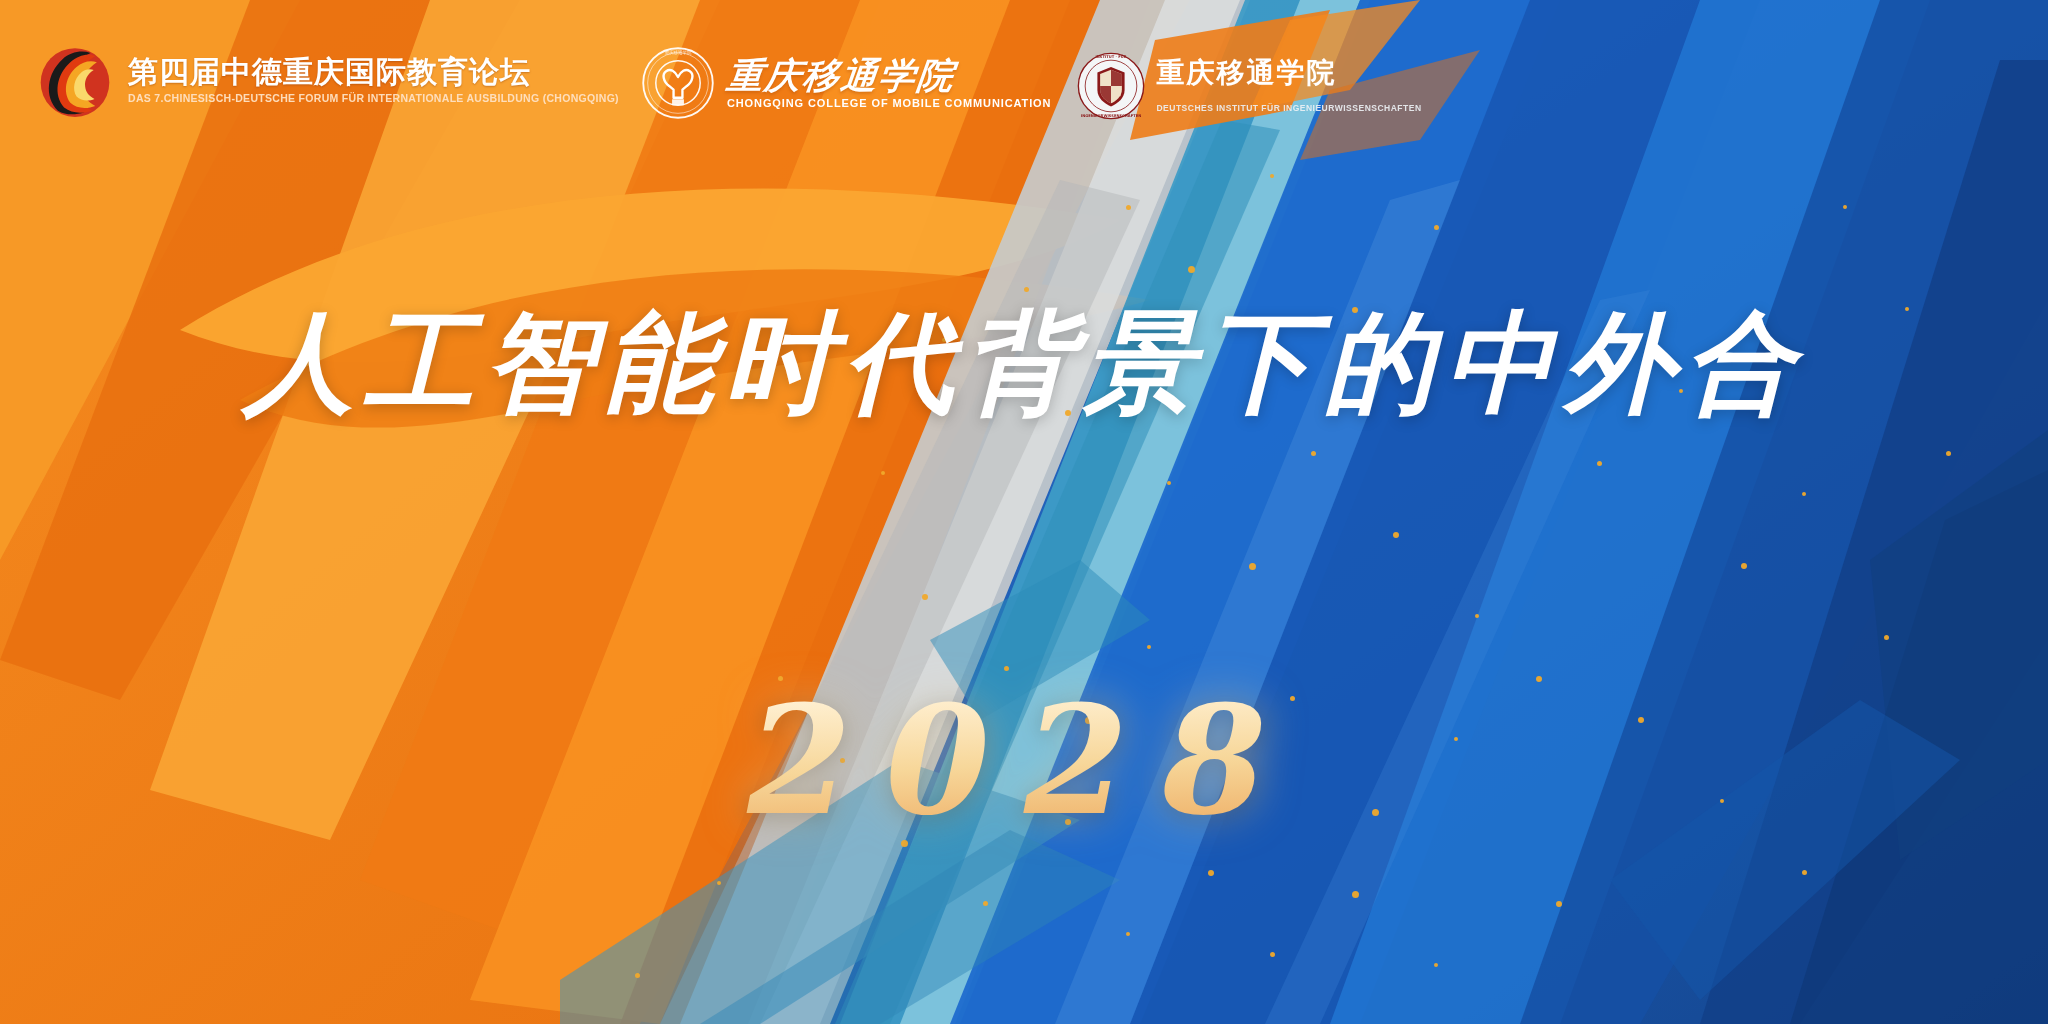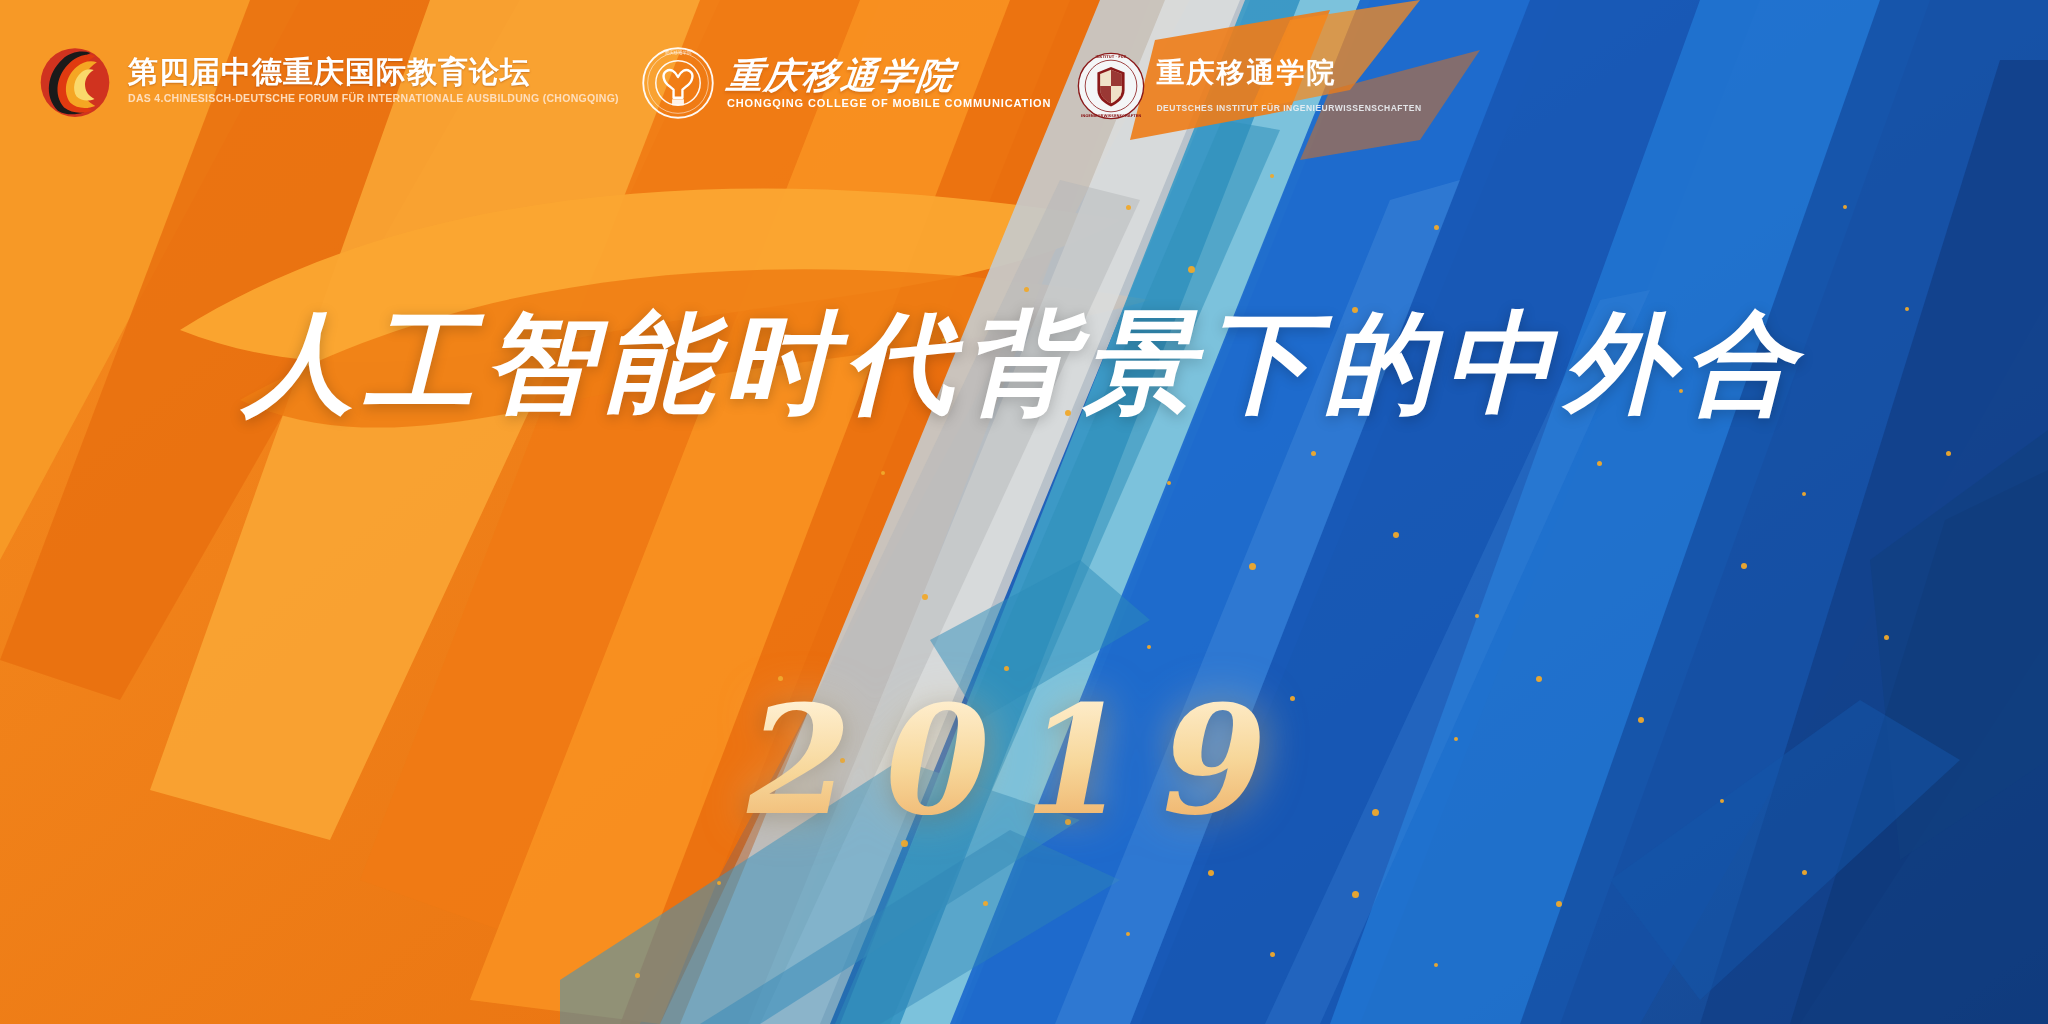--- a/index.html
+++ b/index.html
@@ -215,21 +215,21 @@
         <svg viewBox="0 0 100 100" width="78" height="78">
           <circle cx="50" cy="52" r="44" fill="#D0331F"></circle>
           <path d="M28,88 C10,70 14,40 34,22 C44,13 58,10 70,14 C52,22 40,38 40,54 C40,70 48,82 62,90 C50,94 38,94 28,88 Z" fill="#1A1A1A"></path>
           <path d="M36,84 C22,68 26,42 44,26 C54,17 66,14 76,18 C60,28 50,42 51,58 C52,72 60,82 72,88 C60,92 46,92 36,84 Z" fill="#E03A10"></path>
           <path d="M44,78 C34,64 38,44 52,32 C60,25 70,23 78,26 C66,34 58,46 59,58 C60,70 66,76 76,82 C66,86 52,86 44,78 Z" fill="#F5A623"></path>
           <path d="M52,70 C46,60 49,47 58,39 C63,35 69,34 74,36 C66,41 62,49 63,57 C64,65 68,69 75,73 C68,76 58,76 52,70 Z" fill="#FAD96B"></path>
         </svg>
       </div>
       <div class="forum-text">
         <div class="forum-cn">第四届中德重庆国际教育论坛</div>
-        <div class="forum-de">DAS 4.CHINESISCH-DEUTSCHE FORUM FÜR INTERNATIONALE AUSBILDUNG (CHONGQING)</div>
+        <div class="forum-de">DAS 7.CHINESISCH-DEUTSCHE FORUM FÜR INTERNATIONALE AUSBILDUNG (CHONGQING)</div>
       </div>
     </div>
 
     <div class="school-lockup">
       <div class="seal">
         <svg viewBox="0 0 100 100" width="74" height="74">
           <circle cx="50" cy="50" r="47" fill="none" stroke="#ffffff" stroke-width="2.5" opacity=".95"></circle>
           <circle cx="50" cy="50" r="41" fill="none" stroke="#ffffff" stroke-width="1" opacity=".7"></circle>
           <circle cx="50" cy="50" r="30" fill="none" stroke="#ffffff" stroke-width="2" opacity=".95"></circle>
           <path d="M34,34 C40,30 46,34 50,42 C54,34 60,30 66,34 C72,38 70,48 62,54 L56,59 L56,70 L44,70 L44,59 L38,54 C30,48 28,38 34,34 Z" fill="none" stroke="#ffffff" stroke-width="3.2" stroke-linejoin="round"></path>
@@ -268,15 +268,15 @@
         <div class="gi-de">DEUTSCHES INSTITUT FÜR INGENIEURWISSENSCHAFTEN</div>
       </div>
     </div>
   </div>
 
 
   <div class="maintitle">
     <div class="cal-line cal-line-1">人工智能时代背景下的中外合</div>
   </div>
 
-  <div class="year">2019</div>
+  <div class="year">2028</div>
 
 </div>
 
 </body></html>

